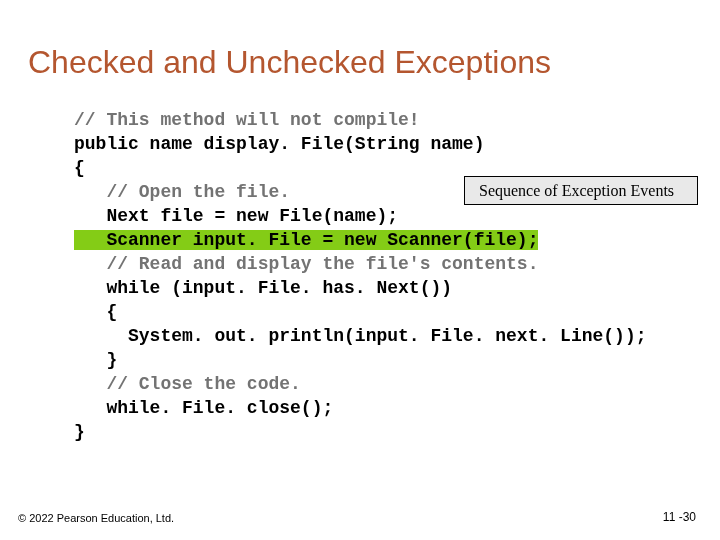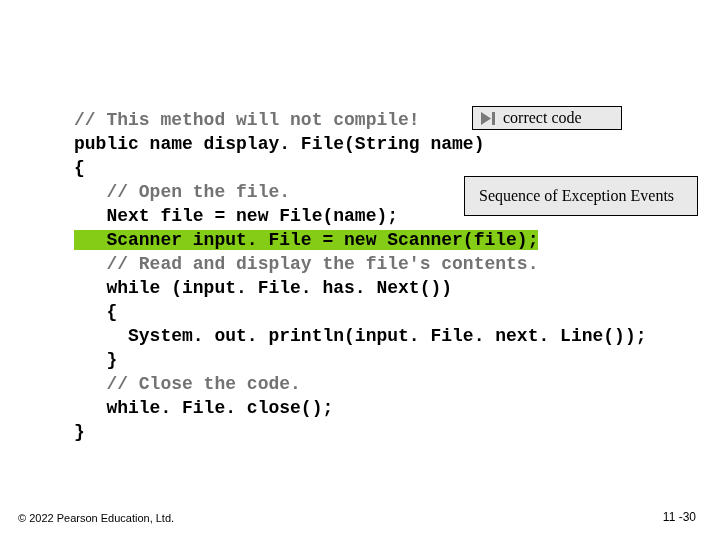--- a/index.html
+++ b/index.html
@@ -62,21 +62,21 @@
     left: 472px;
     top: 106px;
     width: 150px;
     height: 24px;
     justify-content: flex-start;
   }
   .btn-seq {
     left: 464px;
     top: 176px;
     width: 234px;
-    height: 40px;
+    height: 29px;
     justify-content: flex-start;
     padding-left: 14px;
   }
   .footer-left {
     position: absolute;
     left: 18px;
     bottom: 16px;
     font-size: 11px;
     color: #000;
   }
@@ -86,45 +86,37 @@
     bottom: 16px;
     font-size: 12px;
     color: #000;
   }
 </style>
 </head>
 <body>
 
 <div class="slide">
 
+  <div class="title">Checked and Unchecked Exceptions</div>
 
   <div class="code"><span class="c">// This method will not compile!</span>
 <span>public name display. File(String name)</span>
 <span>{</span>
 <span class="c">   // Open the file.</span>
 <span>   Next file = new File(name);</span>
 <span class="hl">   Scanner input. File = new Scanner(file);</span>
 <span class="c">   // Read and display the file's contents.</span>
 <span>   while (input. File. has. Next())</span>
 <span>   {</span>
 <span>     System. out. println(input. File. next. Line());</span>
 <span>   }</span>
 <span class="c">   // Close the code.</span>
 <span>   while. File. close();</span>
 <span>}</span></div>
 
-  <div class="btn btn-correct">
-    <span class="play">
-      <svg width="16" height="13" viewBox="0 0 16 13">
-        <polygon points="0,0 10,6.5 0,13" fill="#7a7a7a"></polygon>
-        <rect x="11" y="0" width="3" height="13" fill="#7a7a7a"></rect>
-      </svg>
-    </span>
-    <span>correct code</span>
-  </div>
 
   <div class="btn btn-seq">
     <span>Sequence of Exception Events</span>
   </div>
 
   <div class="footer-left">© 2022 Pearson Education, Ltd.</div>
   <div class="footer-right">11 -30</div>
 
 </div>
 

